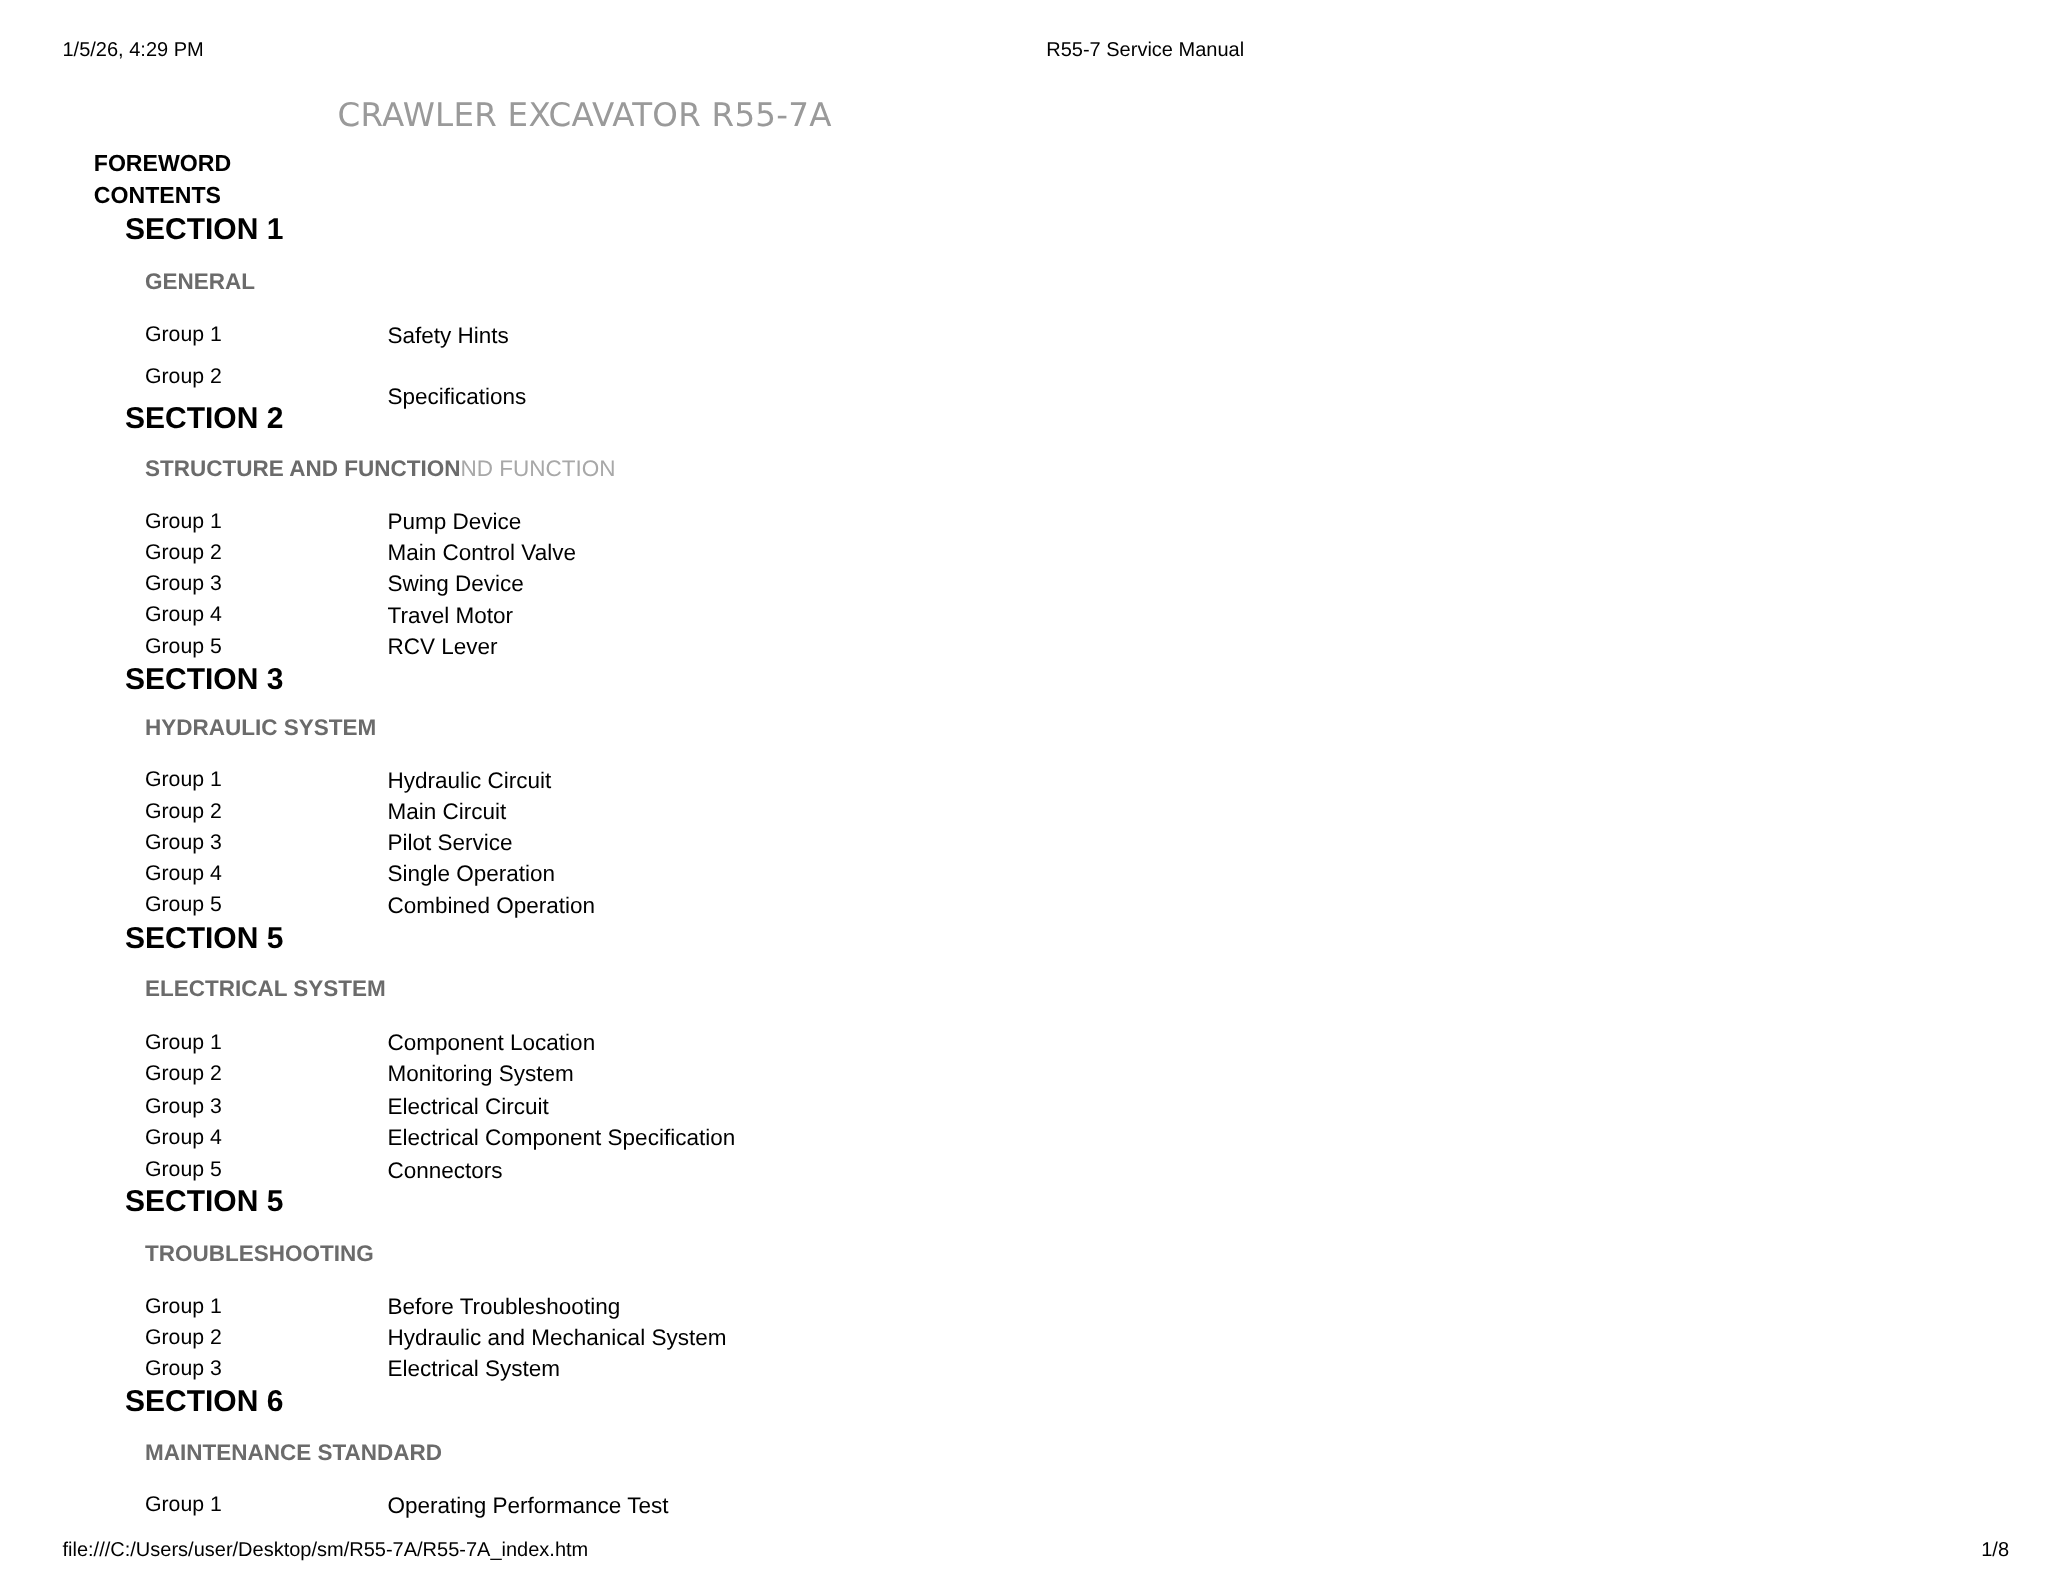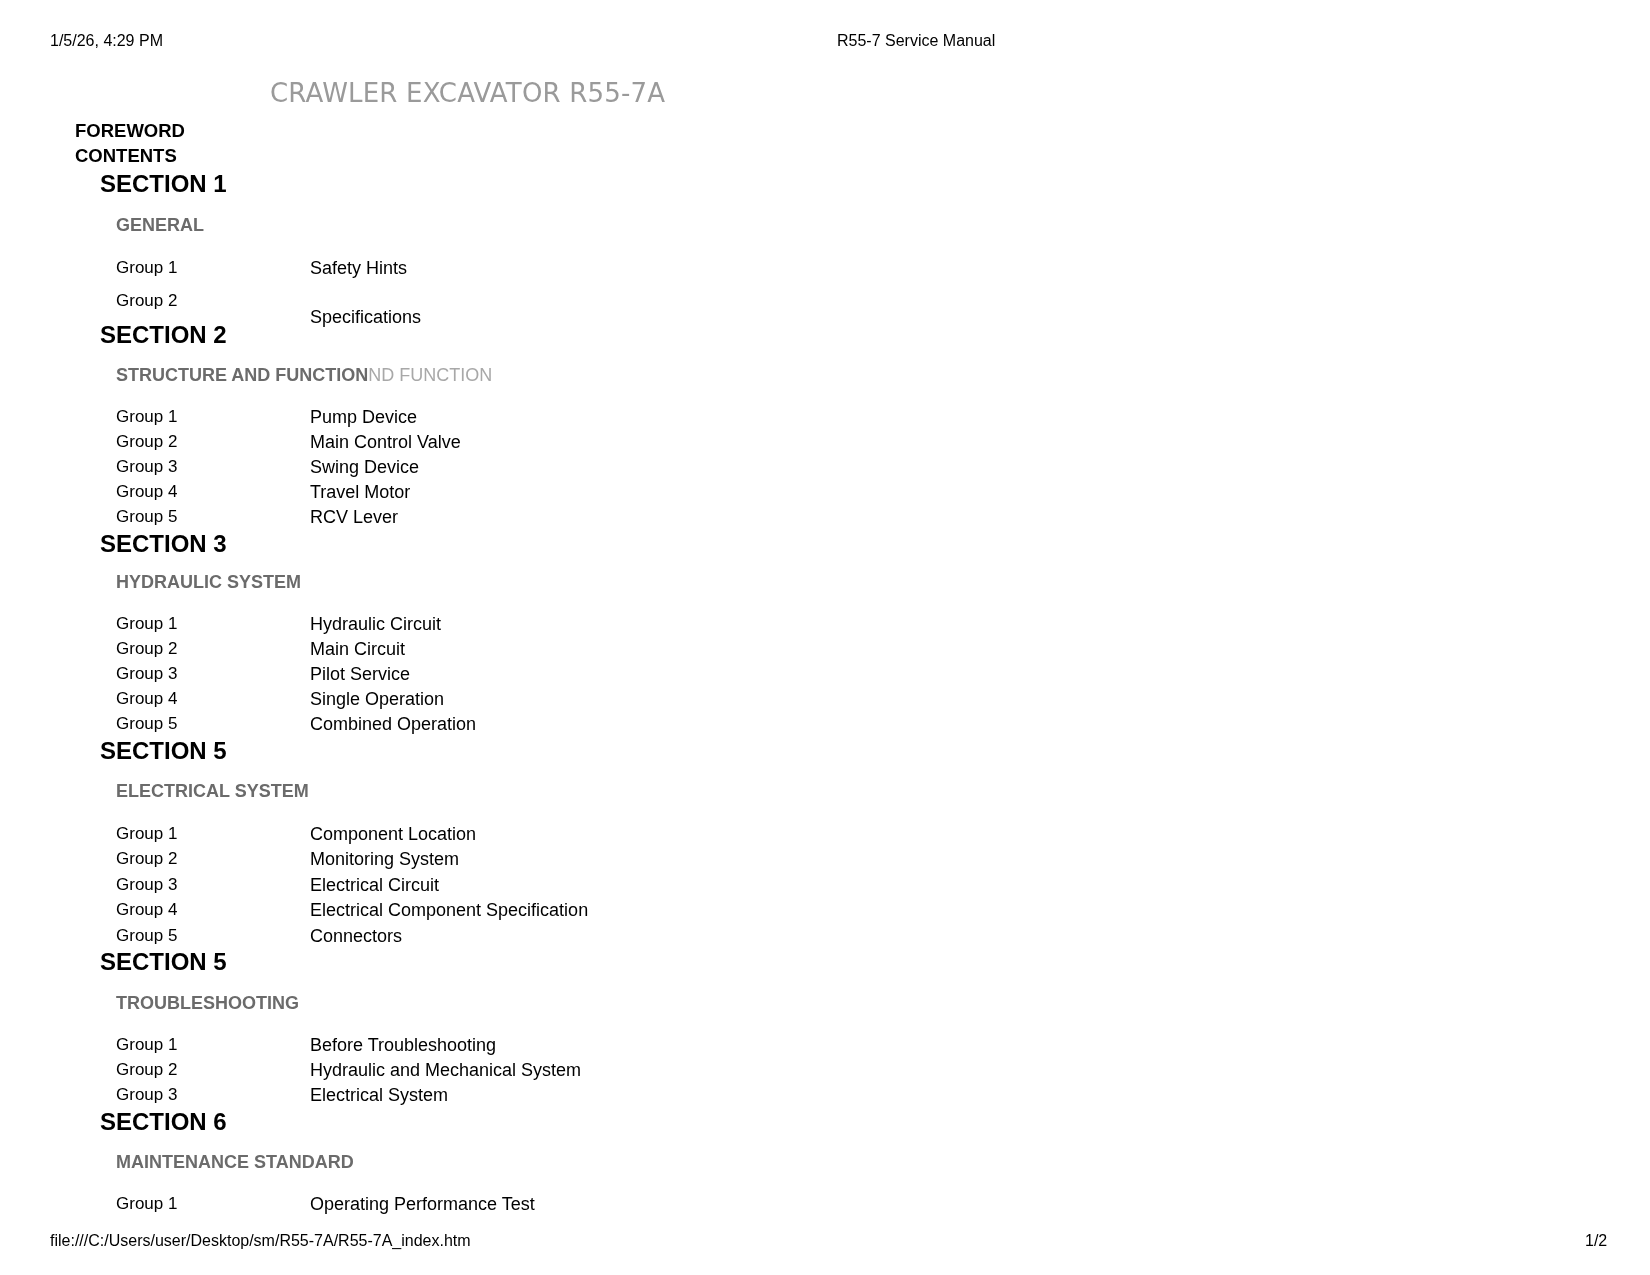--- a/index.html
+++ b/index.html
@@ -86,13 +86,13 @@
 <a class="abs desc" style="left:310px; top:1061px;">Hydraulic and Mechanical System</a>
 <div class="abs grp" style="left:116px; top:1086px;">Group 3</div>
 <a class="abs desc" style="left:310px; top:1086px;">Electrical System</a>
 
 <a class="abs section" style="left:100px; top:1110px;">SECTION 6</a>
 <div class="abs sectitle" style="left:116px; top:1153px;">MAINTENANCE STANDARD</div>
 <div class="abs grp" style="left:116px; top:1195px;">Group 1</div>
 <a class="abs desc" style="left:310px; top:1195px;">Operating Performance Test</a>
 
 <div class="abs hdr" style="left:50px; top:1233px;">file:///C:/Users/user/Desktop/sm/R55-7A/R55-7A_index.htm</div>
-<div class="abs hdr" style="left:1585px; top:1233px;">1/2</div>
+<div class="abs hdr" style="left:1585px; top:1233px;">1/8</div>
 
 </body></html>

